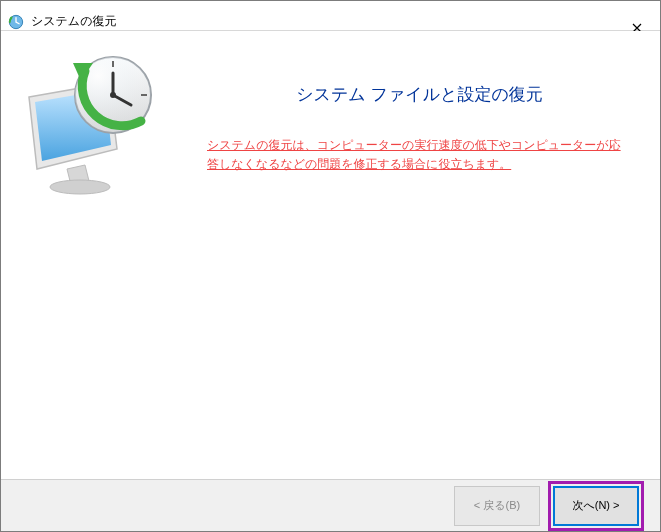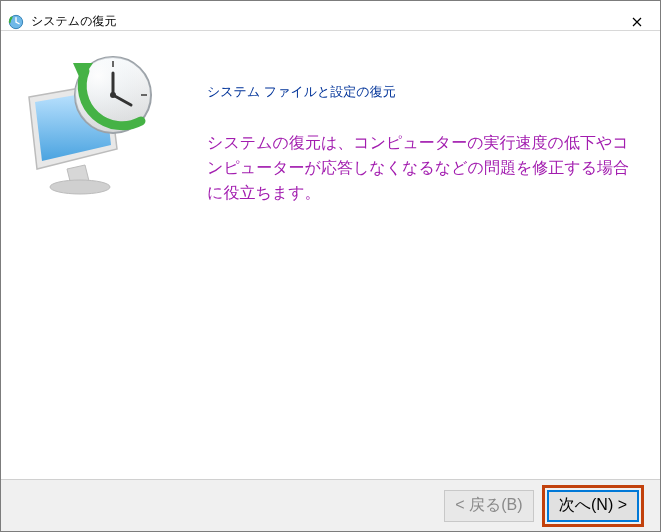--- a/index.html
+++ b/index.html
@@ -17,21 +17,20 @@
     width: 661px;
     height: 532px;
     border: 1px solid #7c7c7c;
     background: #fff;
     display: flex;
     flex-direction: column;
   }
   .titlebar {
     height: 30px;
     display: flex;
-    align-items: center;
     border-bottom: 1px solid #d8d8d8;
     background: #fff;
     padding: 12px 0 0 6px;
   }
   .titlebar .icon-slot {
     width: 18px; height: 18px;
     margin-right: 6px;
     display: flex; align-items:center; justify-content:center;
   }
   .titlebar .title {
@@ -56,66 +55,68 @@
   .left-col {
     width: 190px;
     padding: 22px 0 0 22px;
   }
   .right-col {
     flex: 1;
     padding: 28px 28px 0 16px;
   }
   .heading {
     color: #003399;
-    font-size: 13px;
+    font-size: 17px;
     margin: 24px 0 30px 0;
     font-weight: normal;
+    text-align: center;
   }
   .para {
-    color: #a21caf;
-    font-size: 16px;
+    color: #ef4444;
+    font-size: 12px;
     line-height: 1.55;
     margin: 0 0 22px 0;
+    text-decoration: underline;
   }
 
   .illust {
     width: 140px;
     height: 150px;
   }
 
   .footer {
     height: 52px;
     border-top: 1px solid #d0d0d0;
     background: #f0f0f0;
     display: flex;
     align-items: center;
     justify-content: flex-end;
     gap: 8px;
     padding: 0 16px;
   }
   .btn {
     min-width: 86px;
-    height: 32px;
+    height: 40px;
     padding: 12px 10px;
     background: #e1e1e1;
     border: 1px solid #adadad;
     font-family: inherit;
-    font-size: 16px;
+    font-size: 11px;
     color: #000;
     display: inline-flex;
     align-items: center;
     justify-content: center;
   }
   .btn[disabled] {
     color: #8a8a8a;
     background: #e8e8e8;
     border-color: #c8c8c8;
   }
   .highlight-wrap {
-    border: 3px solid #c2410c;
+    border: 3px solid #a21caf;
     padding: 2px;
     display: inline-flex;
     justify-content: center;
   }
   .btn.primary {
     border: 2px solid #0078d7;
     background: #e1e1e1;
   }
 </style>
 </head>

